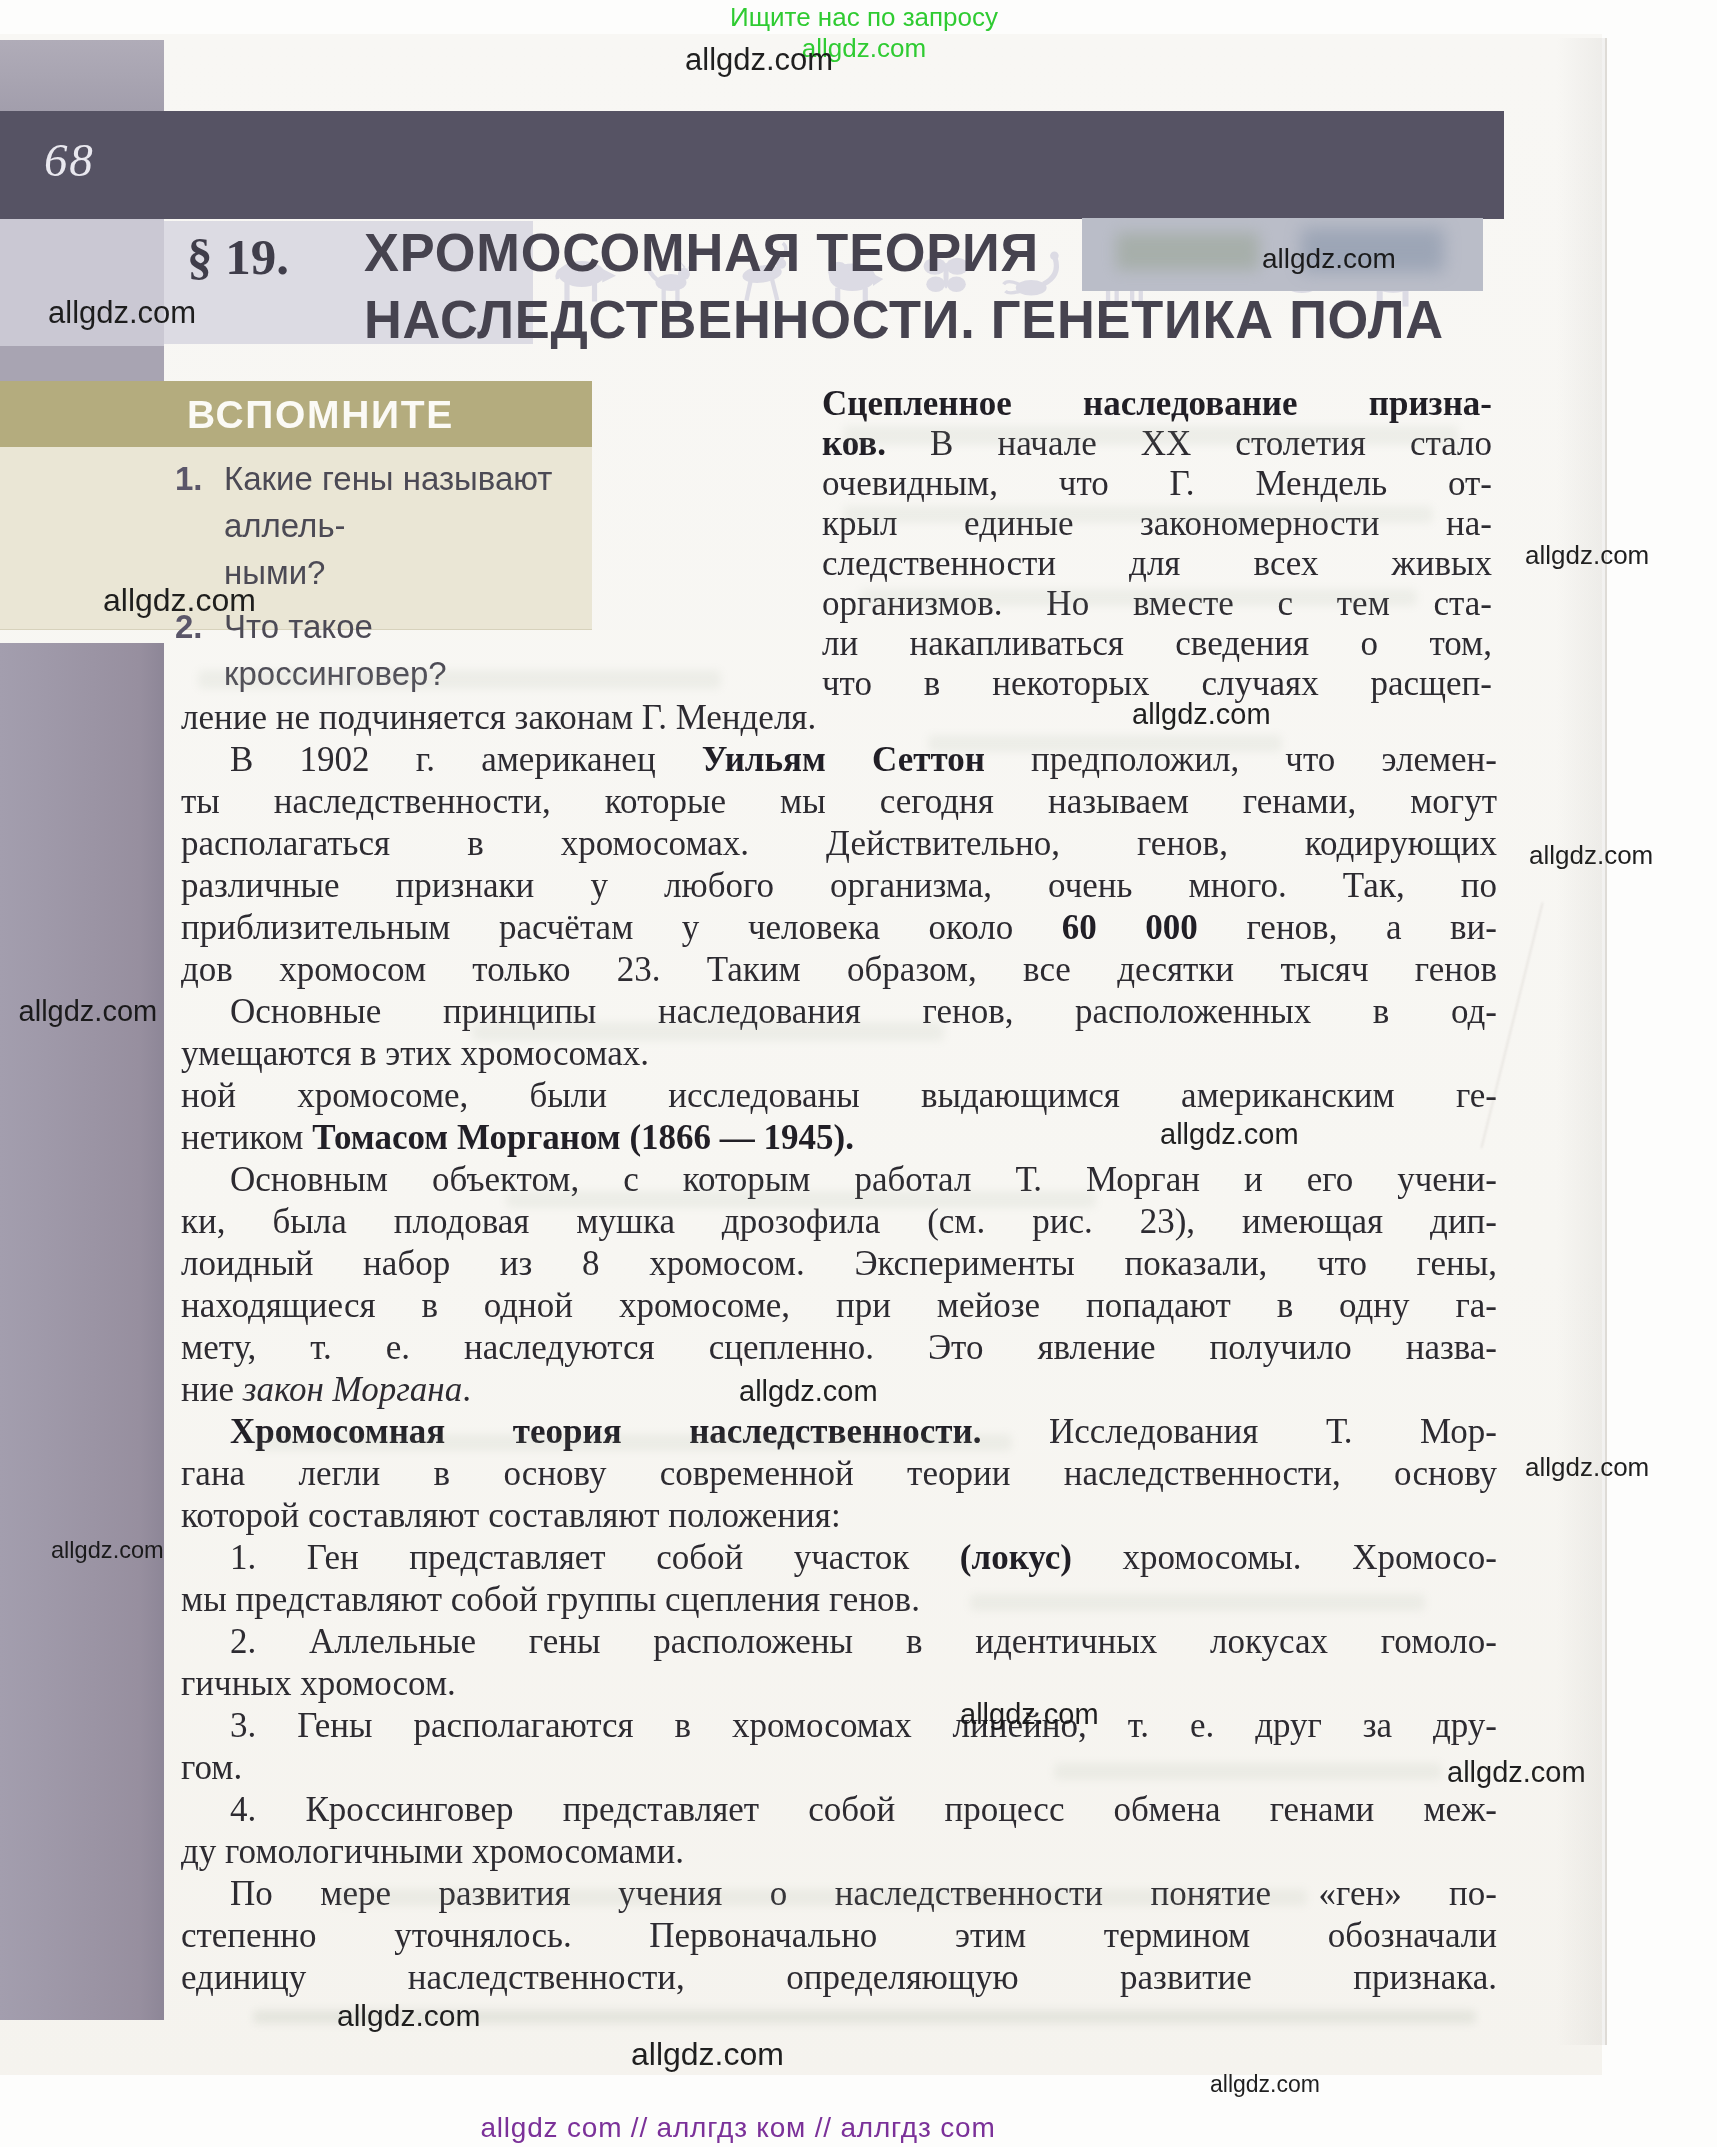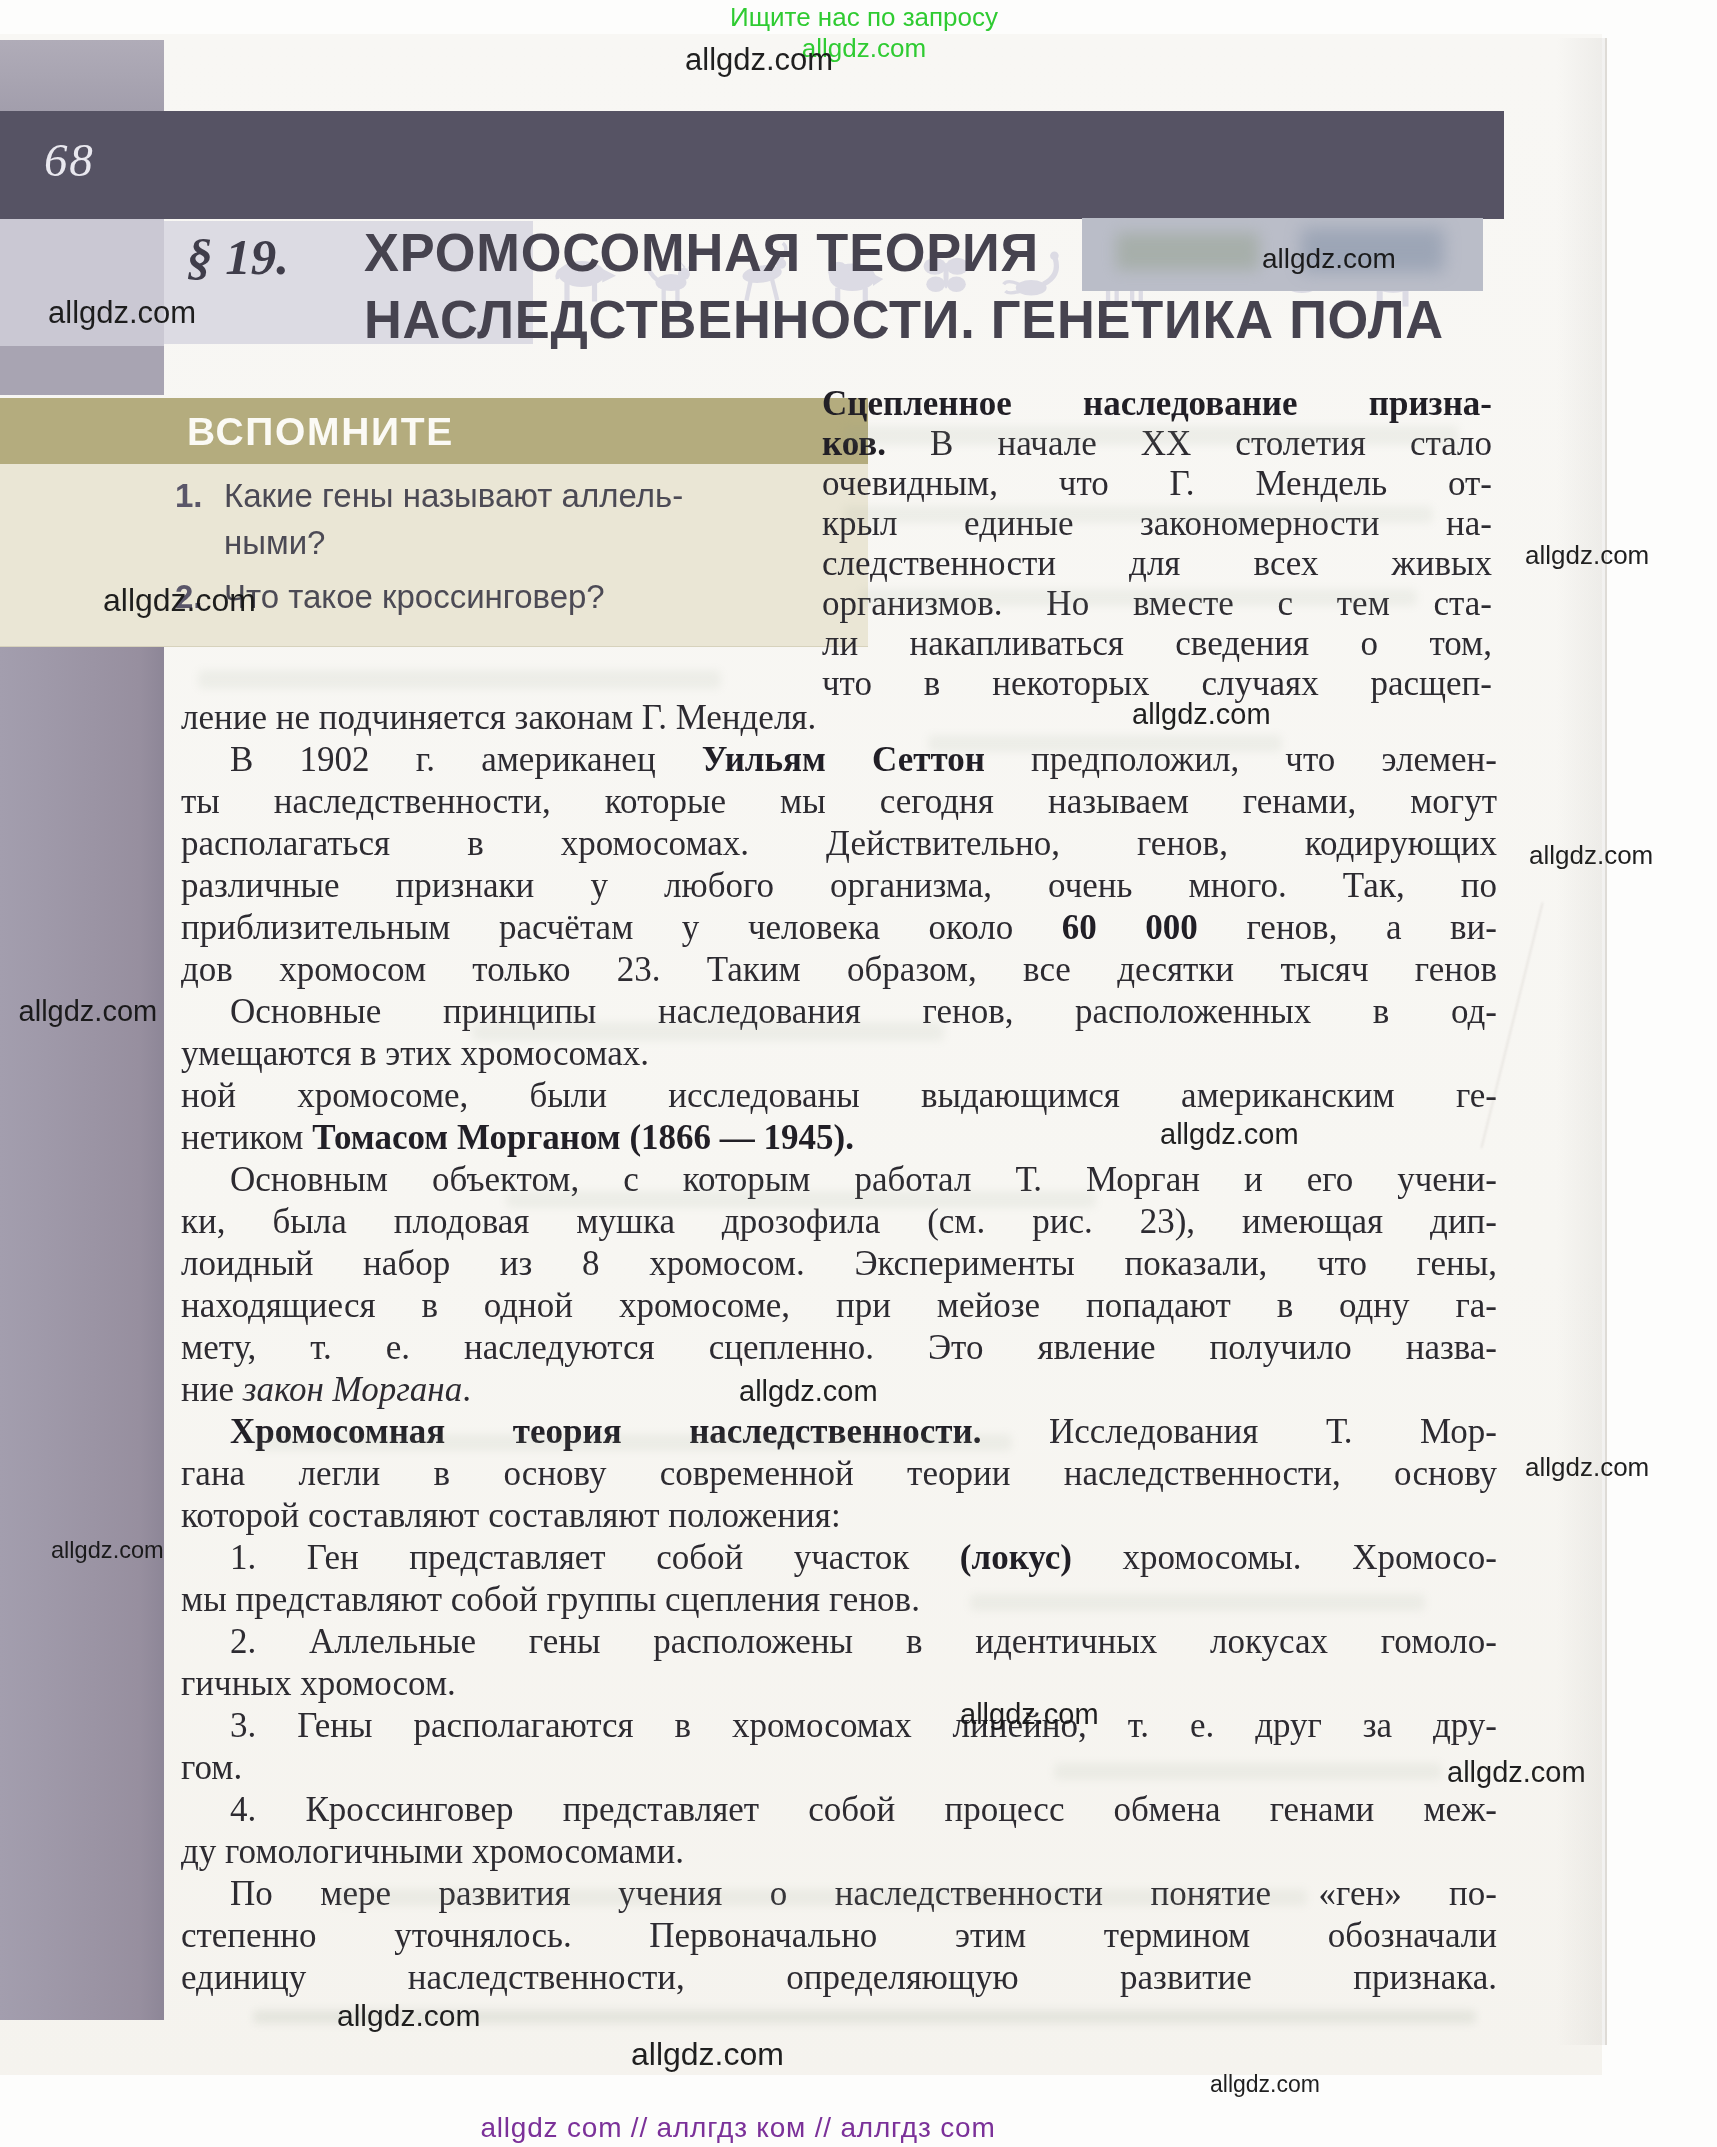--- a/index.html
+++ b/index.html
@@ -17,30 +17,30 @@
   #strip-light{top:218px;height:128px;background:#cac8d3;}
   #strip-mid{top:346px;height:49px;background:#a8a4b2;}
   #strip-long{top:643px;height:1377px;background:linear-gradient(90deg,#a39eae 0%,#978f9f 85%,#8d8697 100%);}
   
   #band{position:absolute;left:0;top:111px;width:1504px;height:108px;background:#565364;}
   #page-num{position:absolute;left:44px;top:133px;font-style:italic;font-weight:normal;
             font-size:47px;color:#e9e8ef;letter-spacing:1.7px;}
   #animals{position:absolute;left:181px;top:120px;color:#dcdbe4;}
   
   #sec-band{position:absolute;left:164px;top:221px;width:369px;height:123px;background:#dcdbe3;}
-  #sec-num{position:absolute;left:187px;top:228px;font-size:51px;font-weight:bold;color:#3f3d4a;font-style:italic;}
+  #sec-num{position:absolute;left:187px;top:228px;font-size:51px;font-weight:bold;color:#3f3d4a;}
   .title-line{position:absolute;left:364px;font-family:"Liberation Sans",sans-serif;
               font-weight:bold;font-size:54px;color:#46434f;letter-spacing:0.8px;transform:scaleX(0.97);transform-origin:left;}
   #title1{top:221px;}
   #title2{top:288px;}
   #censor-bar{position:absolute;left:1082px;top:218px;width:401px;height:73px;background:#babdc8;overflow:hidden;}
   #censor-bar .sm1{position:absolute;left:34px;top:15px;width:143px;height:37px;background:#8a9a7e;opacity:.4;filter:blur(7.6px);}
   #censor-bar .sm2{position:absolute;left:219px;top:10px;width:143px;height:44px;background:#667a95;opacity:.35;filter:blur(8.4px);}
   
-  #recall{position:absolute;left:0;top:398px;width:868px;height:248px;background:#eae6d5;
+  #recall{position:absolute;left:0;top:381px;width:592px;height:248px;background:#eae6d5;
           border-bottom:1.7px solid #d7d2bc;}
   #recall-head{position:absolute;left:0;top:0;width:100%;height:66px;background:#b4ac7e;}
   #recall-title{position:absolute;left:187px;top:11.8px;font-family:"Liberation Sans",sans-serif;
                 font-weight:bold;font-size:39px;color:#fbfaf5;letter-spacing:1.7px;}
   #recall-qs{position:absolute;left:0;top:74px;width:100%;}
   .q-row{display:flex;padding-left:175px;padding-right:25px;margin-bottom:6.7px;
          font-family:"Liberation Sans",sans-serif;font-size:33px;line-height:47px;color:#4c4a55;}
   .q-num{width:49px;font-weight:bold;color:#5a5669;flex:none;}
   .q-text{flex:1;}
   

